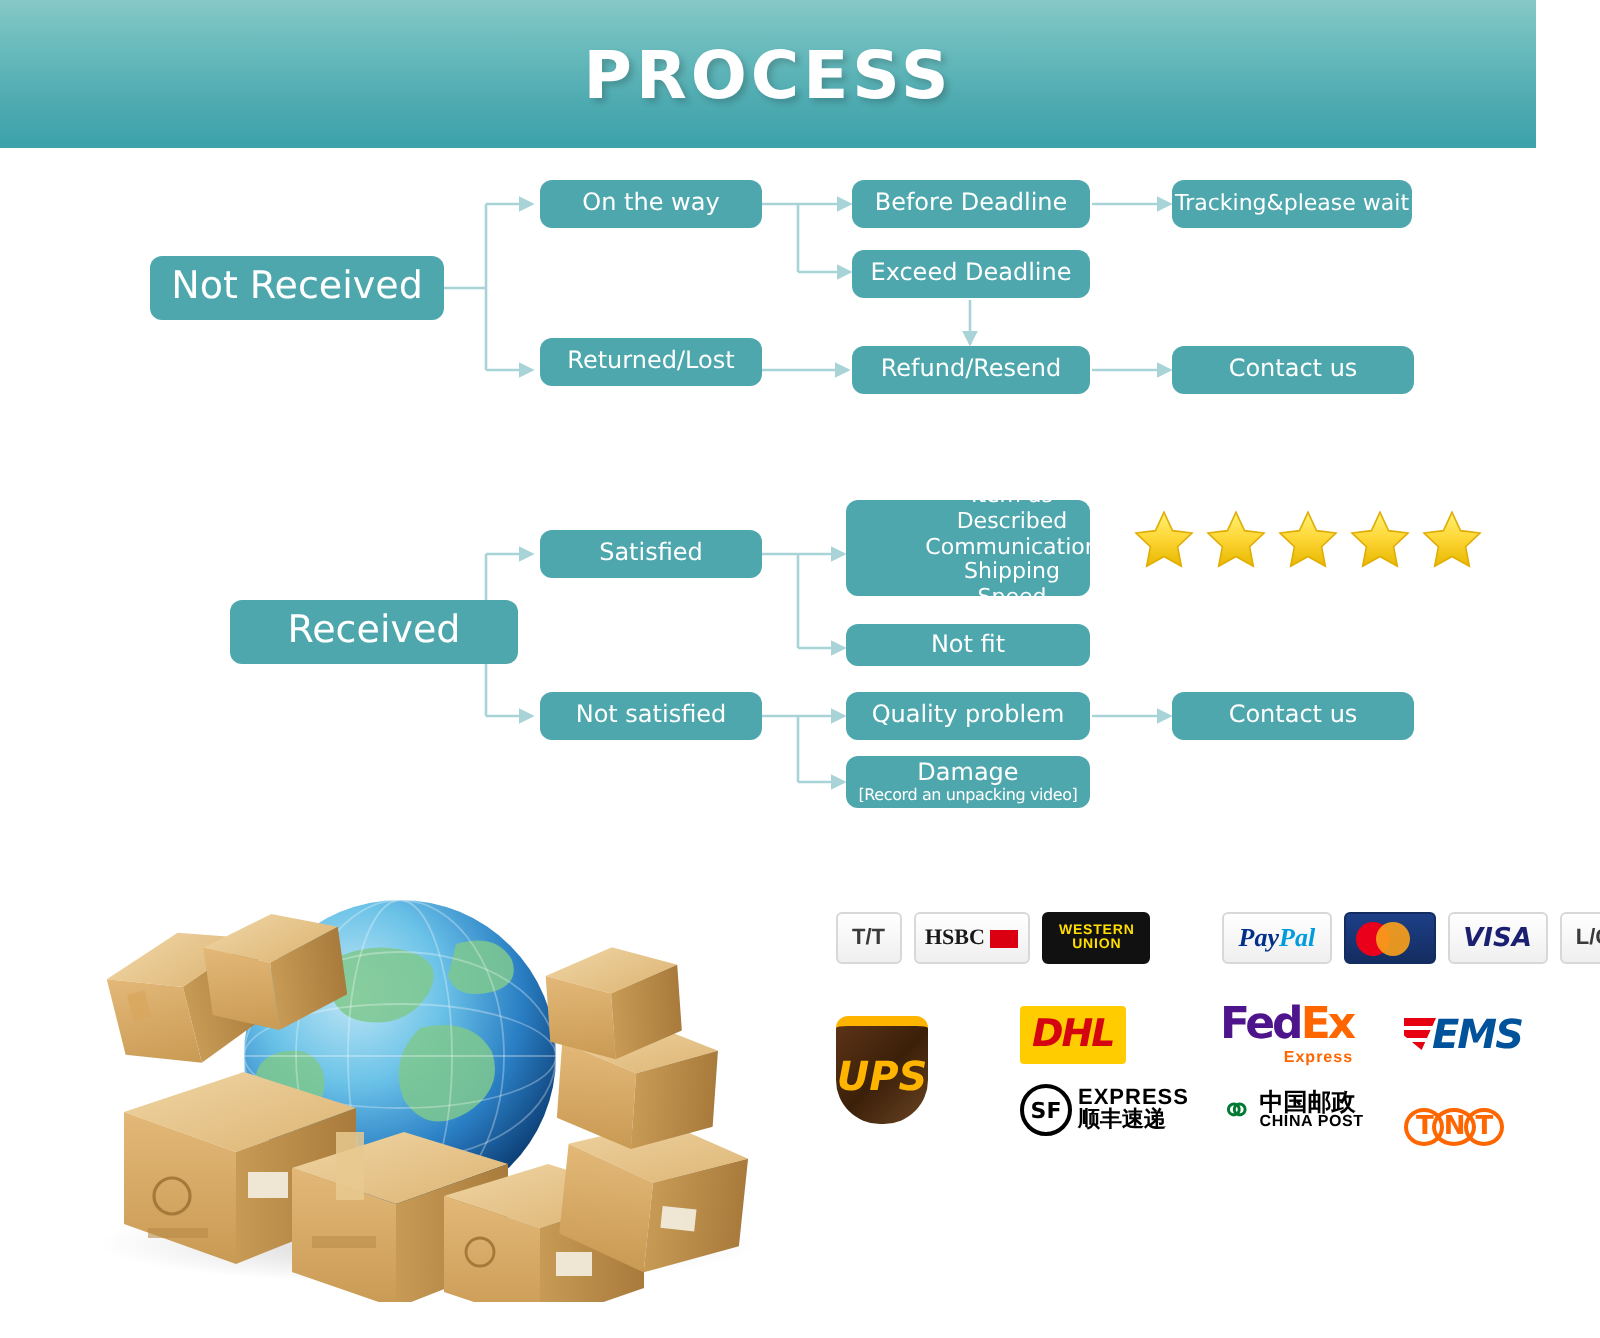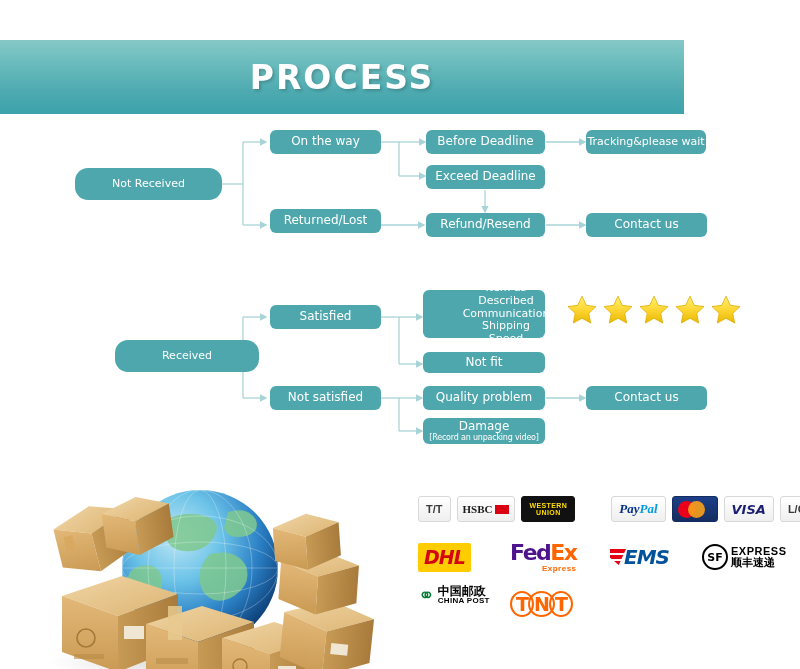--- a/index.html
+++ b/index.html
@@ -6,25 +6,24 @@
   body {
     width: 800px; height: 669px;
     background: #ffffff;
     font-family: "Liberation Sans", sans-serif;
     overflow: hidden;
     position: relative;
   }
 
   
   .header {
-    width: 684px; height: 74px;
+    width: 768px; height: 74px;
     background: linear-gradient(to bottom, #86c8c7 0%, #6bbcbd 30%, #4daab0 70%, #3da2ab 100%);
     display: flex; align-items: center; justify-content: center;
     position: relative;
-    margin-top: 40px;
   }
   .header-title {
     color: #ffffff;
     font-size: 33px;
     font-weight: bold;
     letter-spacing: 2px;
     text-shadow: 2px 2px 3px rgba(0,0,0,0.18);
     font-family: "DejaVu Sans", sans-serif;
   }
 
@@ -50,21 +49,21 @@
     align-items: center;
     justify-content: center;
     text-align: center;
     font-family: "DejaVu Sans", sans-serif;
     line-height: 1.15;
     z-index: 2;
   }
   .node .ttl { display: block; }
   .node .sub { display: block; font-size: 8px; letter-spacing: -0.2px; }
 
-  .n-big { font-size: 11px; border-radius: 13px; }
+  .n-big { font-size: 19px; }
   .n-mid { font-size: 12px; }
   .n-sm  { font-size: 11px; }
 
   
   .stars {
     position: absolute;
     display: flex;
     gap: 4px;
     align-items: center;
     z-index: 2;
@@ -146,21 +145,21 @@
   }
   .sf-txt { line-height:1.0; }
   .sf-en { font-size:11px; font-weight:bold; color:#000; letter-spacing:0.5px;}
   .sf-cn { font-size:11px; font-weight:bold; color:#000; }
   .cpost { display:flex; align-items:center; gap:3px;}
   .cpost-mark { color:#007a33; font-size:20px; font-weight:bold; font-family:"DejaVu Sans",sans-serif;}
   .cpost-txt { line-height:1.05; }
   .cpost-cn { font-size:12px; font-weight:bold; color:#000; }
   .cpost-en { font-size:8px; font-weight:bold; color:#000; letter-spacing:0.3px;}
   .tnt {
-    color:#ff6600; font-size:19px; font-weight:bold; letter-spacing:-1px;
+    color:#ff6600; font-size:13px; font-weight:bold; letter-spacing:-1px;
     font-family:"DejaVu Sans",sans-serif;
     margin-top:17px;
   }
   .tnt span {
     border:2px solid #ff6600; border-radius:50%;
     padding: 0px 4px; margin-right:-6px; display:inline-block;
   }
 </style>
 </head>
 <body>
@@ -446,20 +445,23 @@
         <span class="dhl">DHL</span>
       </div>
       <div class="ship" style="flex-direction:column;align-items:flex-start;">
         <span class="fedex"><span class="fe-p">Fed</span><span class="fe-e">Ex</span></span>
         <span class="fedex-sub" style="align-self:flex-end;">Express</span>
       </div>
       <div class="ship">
         <span style="display:inline-block;width:16px;height:16px;margin-right:-2px;background:linear-gradient(to bottom,#e60012 0 4px,#fff 4px 6px,#e60012 6px 10px,#fff 10px 12px,#e60012 12px 16px);clip-path:polygon(0 0,100% 0,55% 100%,0 55%);"></span>
         <span class="ems">EMS</span>
       </div>
+      <div class="ship" style="grid-row:1/3;align-self:center;">
+        <span class="ups-shield">UPS</span>
+      </div>
 
       <div class="ship sf">
         <span class="sf-badge">SF</span>
         <span class="sf-txt">
           <span class="sf-en" style="display:block;">EXPRESS</span>
           <span class="sf-cn" style="display:block;">顺丰速递</span>
         </span>
       </div>
       <div class="ship cpost">
         <span class="cpost-mark">⚭</span>

